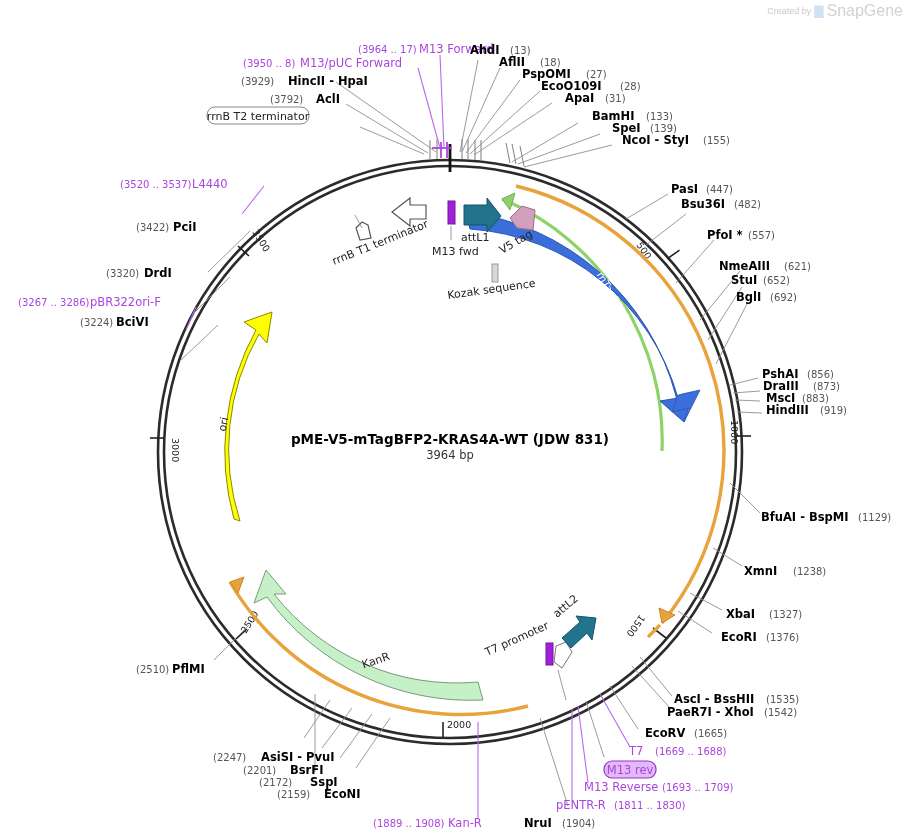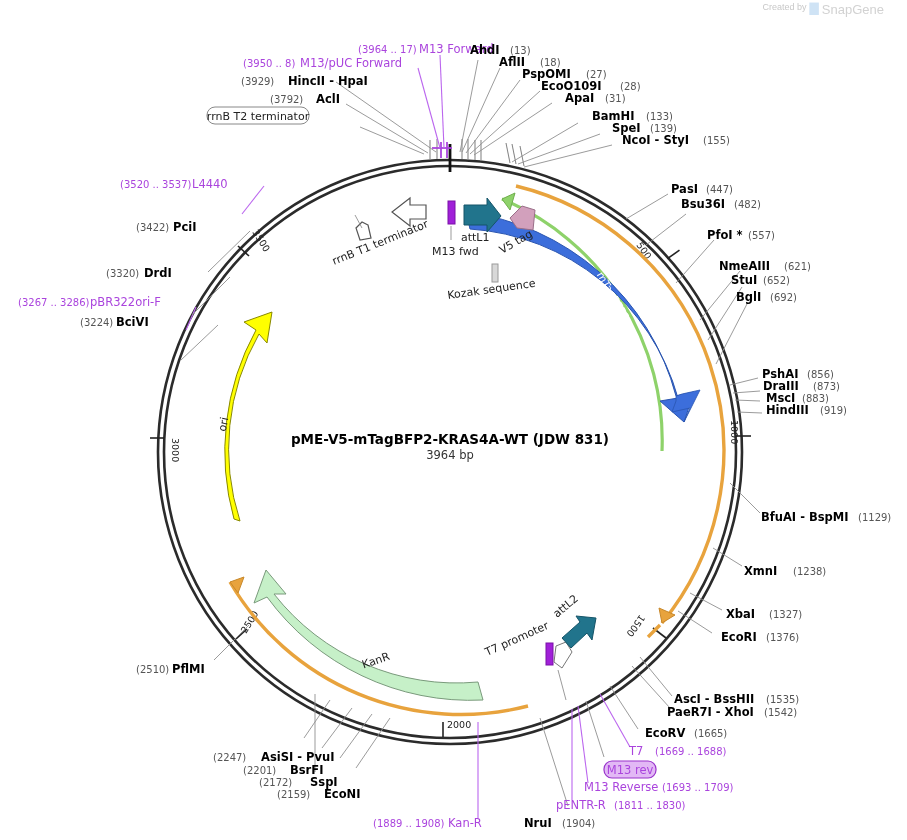--- a/index.html
+++ b/index.html
@@ -1,22 +1,22 @@
 <!DOCTYPE html>
 <html><head>
 <meta charset="utf-8">
 <style>
   html,body{margin:0;padding:0;background:#ffffff;}
   body{width:907px;height:840px;position:relative;overflow:hidden;
        font-family:"DejaVu Sans","Liberation Sans",sans-serif;}
   #map{position:absolute;left:0;top:0;width:907px;height:840px;}
-  .wm{position:absolute;top:2px;right:23px;display:flex;gap:3px;
+  .wm{position:absolute;top:2px;right:4px;display:flex;align-items:center;gap:3px;
       font-size:9px;color:#c8c8c8;font-family:"Liberation Sans",sans-serif;}
   .wm .wmlogo{color:#cfe3f5;font-size:12px;line-height:1;}
-  .wm .wmname{color:#d2d2d2;font-size:13px;}
+  .wm .wmname{color:#d2d2d2;font-size:16px;}
   text{font-family:"DejaVu Sans","Liberation Sans",sans-serif;}
   .enz{font-size:11.5px;font-weight:bold;fill:#000000;}
   .pos{font-size:10px;fill:#555555;}
   .pur{font-size:11.5px;fill:#aa44dd;}
   .purpos{font-size:10px;fill:#aa44dd;}
   .feat{font-size:11px;fill:#222222;}
   .featw{font-size:10.5px;fill:#ffffff;}
   .tick{font-size:9.5px;fill:#222222;}
   .ttl{font-size:13.5px;font-weight:bold;fill:#000000;}
   .sub{font-size:11.5px;fill:#333333;}

